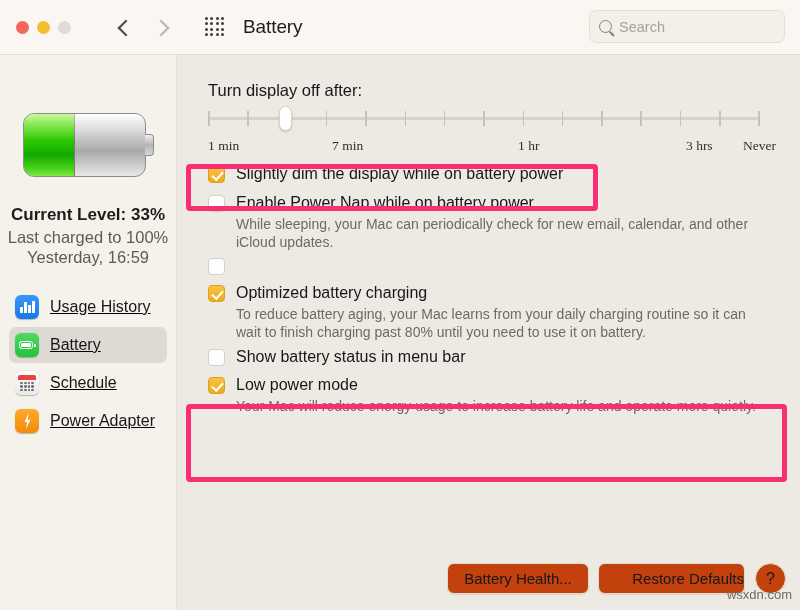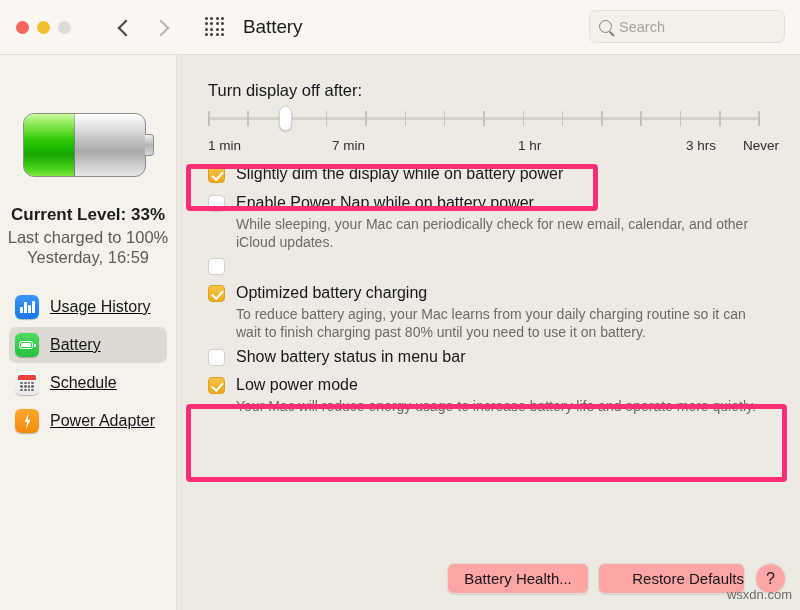--- a/index.html
+++ b/index.html
@@ -351,20 +351,21 @@
     border-radius: 7px;
     box-shadow: 0 1px 2px rgba(0,0,0,0.18);
   }
 
   .slider-scale {
     position: absolute;
     left: 30px; top: 83px;
     width: 560px; height: 18px;
     font-size: 13.5px;
     color: #2E2E2C;
+    font-family: Liberation Serif, serif;
   }
   .slider-scale span { position: absolute; top: 0; }
 
   .options {
     position: absolute;
     left: 30px; top: 108px;
     width: 570px;
   }
 
   .opt-row {
@@ -429,21 +430,21 @@
   }
   .hilite-low {
     left: 186px; top: 404px;
     width: 601px; height: 78px;
   }
 
   
   .btn {
     position: absolute;
     height: 31px;
-    background: #fca5a5;
+    background: #c2410c;
     border: 1px solid #E0DCD4;
     border-radius: 7px;
     font-family: inherit;
     font-size: 15px;
     color: #17171A;
     box-shadow: 0 0.5px 1px rgba(0,0,0,0.08);
     cursor: default;
   }
   .btn-health   { left: 447px; top: 563px; width: 142px; }
   .btn-restore  { left: 598px; top: 563px; width: 147px; text-align: right; }

